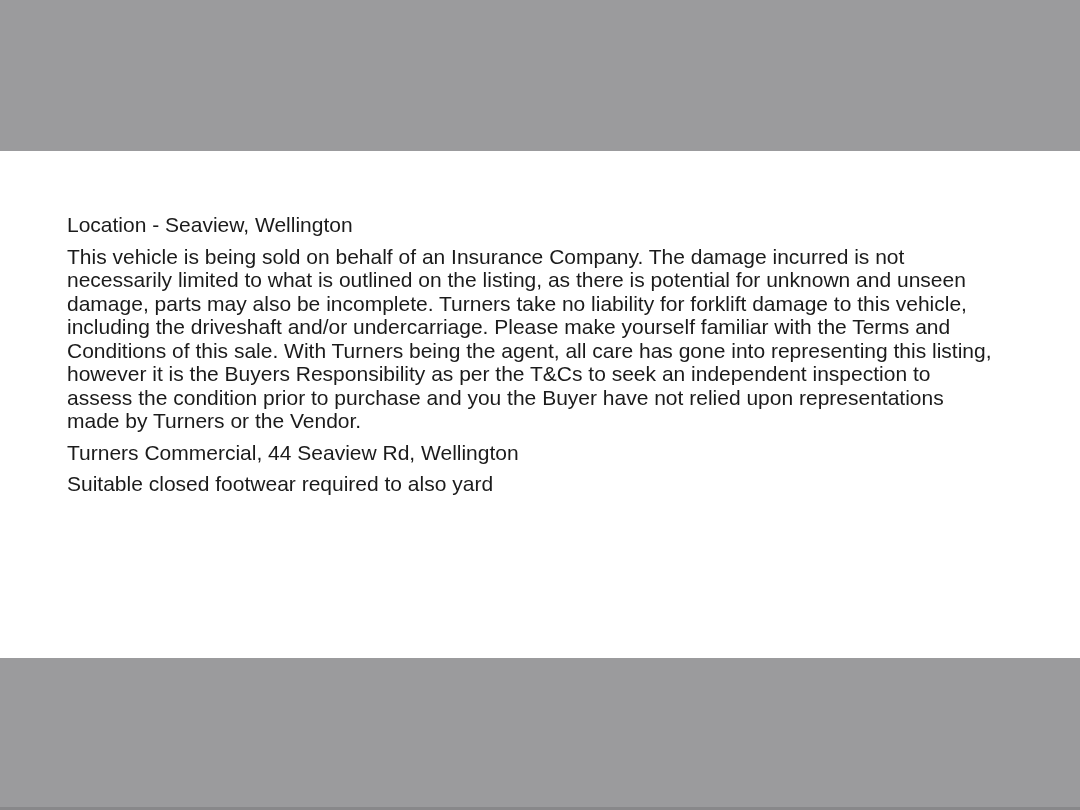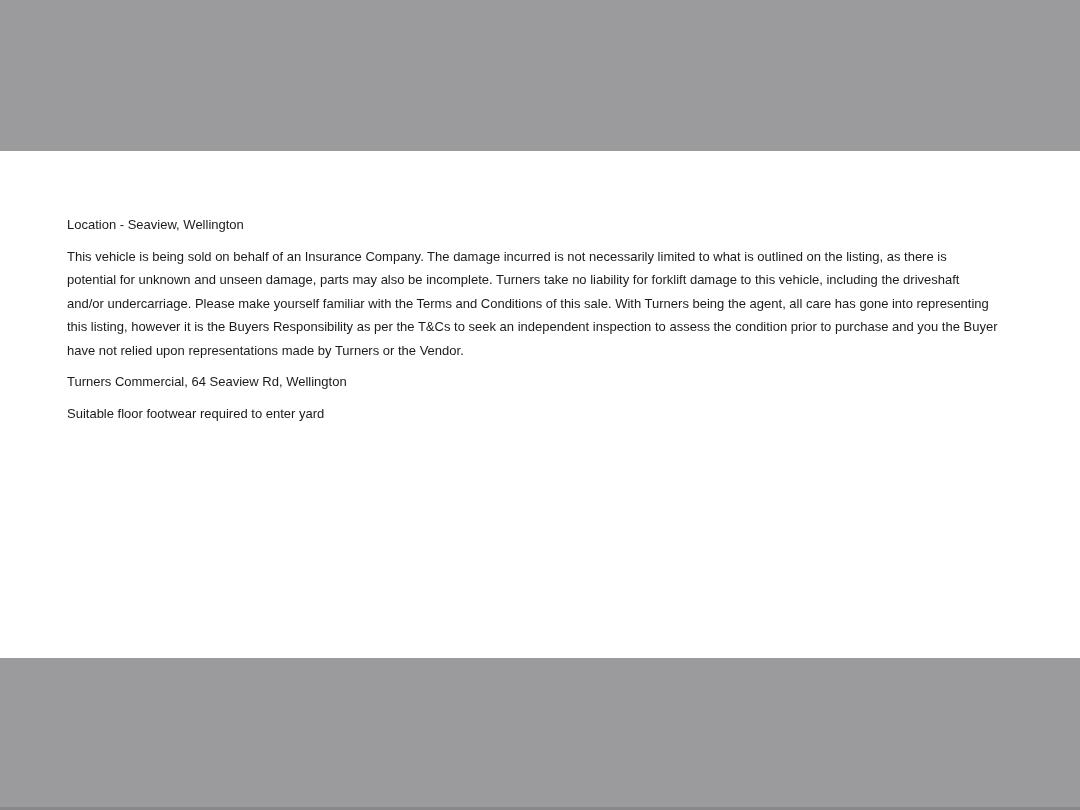--- a/index.html
+++ b/index.html
@@ -20,21 +20,21 @@
     left: 0;
     width: 1080px;
     height: 507px;
     background: #ffffff;
     box-sizing: border-box;
   }
   .content-inner {
     padding: 62px 0 0 67px;
     width: 931px;
     color: #1b1b1b;
-    font-size: 13px;
+    font-size: 21px;
     line-height: 23.5px;
   }
   .text-block {
     margin: 0 0 8px 0;
   }
   .bottom-edge {
     position: absolute;
     left: 0;
     bottom: 0;
     width: 1080px;
@@ -42,18 +42,18 @@
     background: #88888a;
   }
 </style>
 </head>
 <body>
 
 <div class="content-sheet">
   <div class="content-inner">
     <p class="text-block">Location - Seaview, Wellington</p>
     <p class="text-block">This vehicle is being sold on behalf of an Insurance Company. The damage incurred is not necessarily limited to what is outlined on the listing, as there is potential for unknown and unseen damage, parts may also be incomplete. Turners take no liability for forklift damage to this vehicle, including the driveshaft and/or undercarriage. Please make yourself familiar with the Terms and Conditions of this sale. With Turners being the agent, all care has gone into representing this listing, however it is the Buyers Responsibility as per the T&amp;Cs to seek an independent inspection to assess the condition prior to purchase and you the Buyer have not relied upon representations made by Turners or the Vendor.</p>
-    <p class="text-block">Turners Commercial, 64 Seaview Rd, Wellington</p>
-    <p class="text-block">Suitable floor footwear required to enter yard</p>
+    <p class="text-block">Turners Commercial, 44 Seaview Rd, Wellington</p>
+    <p class="text-block">Suitable closed footwear required to also yard</p>
   </div>
 </div>
 
 <div class="bottom-edge"></div>
 
 </body></html>

